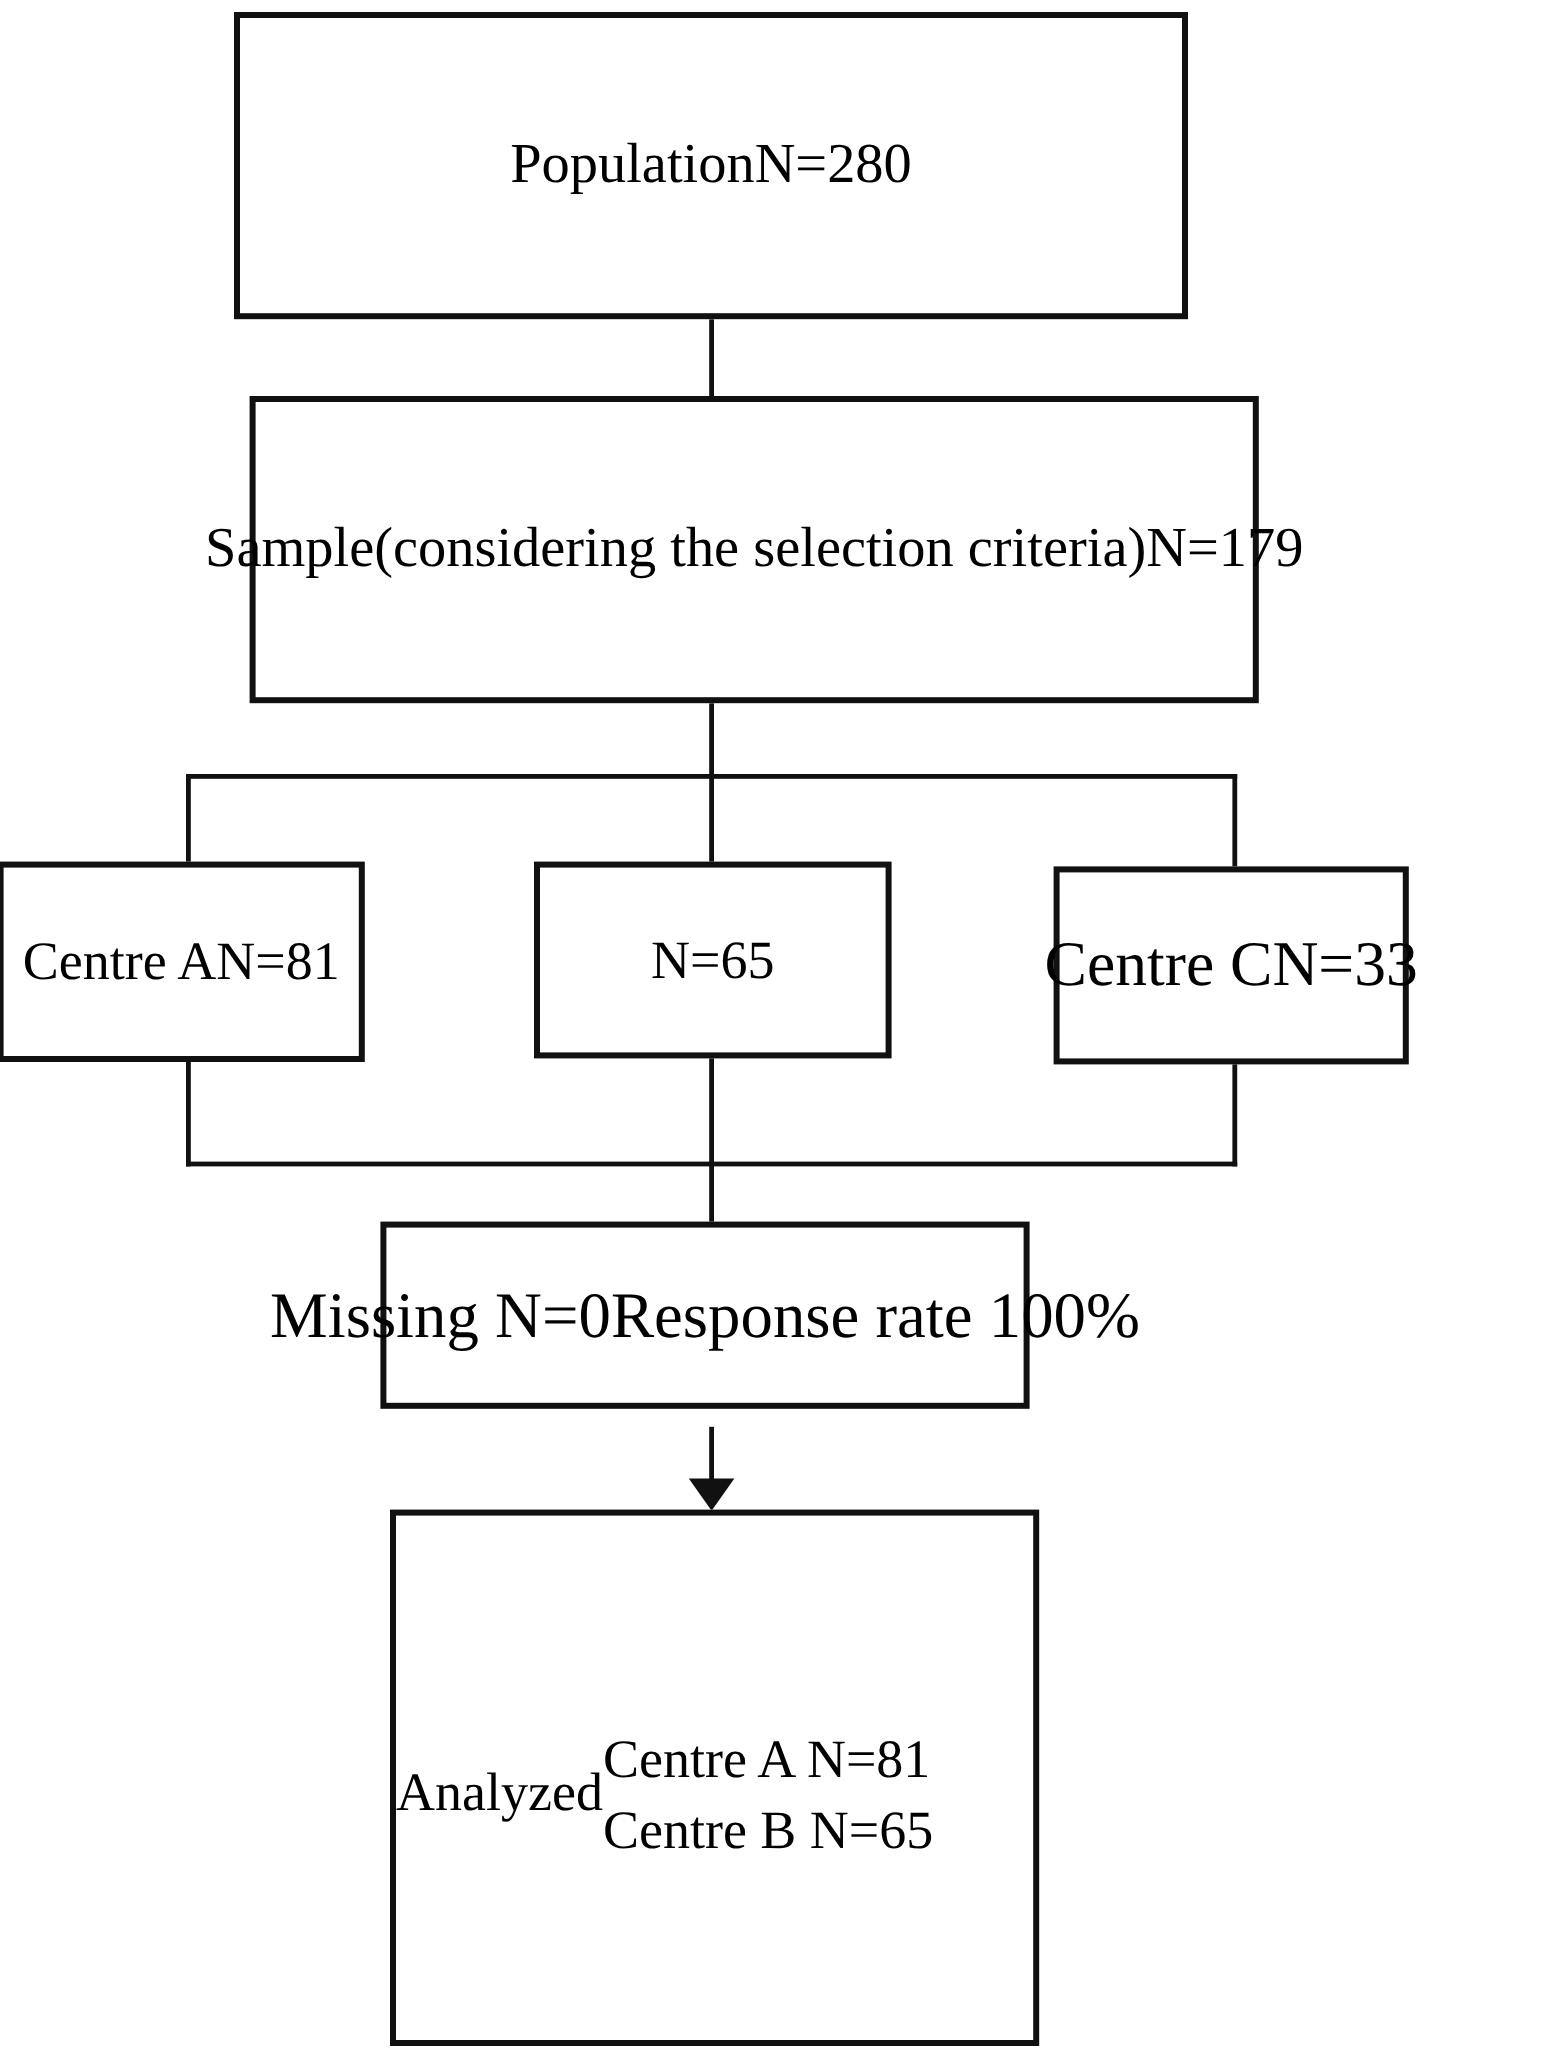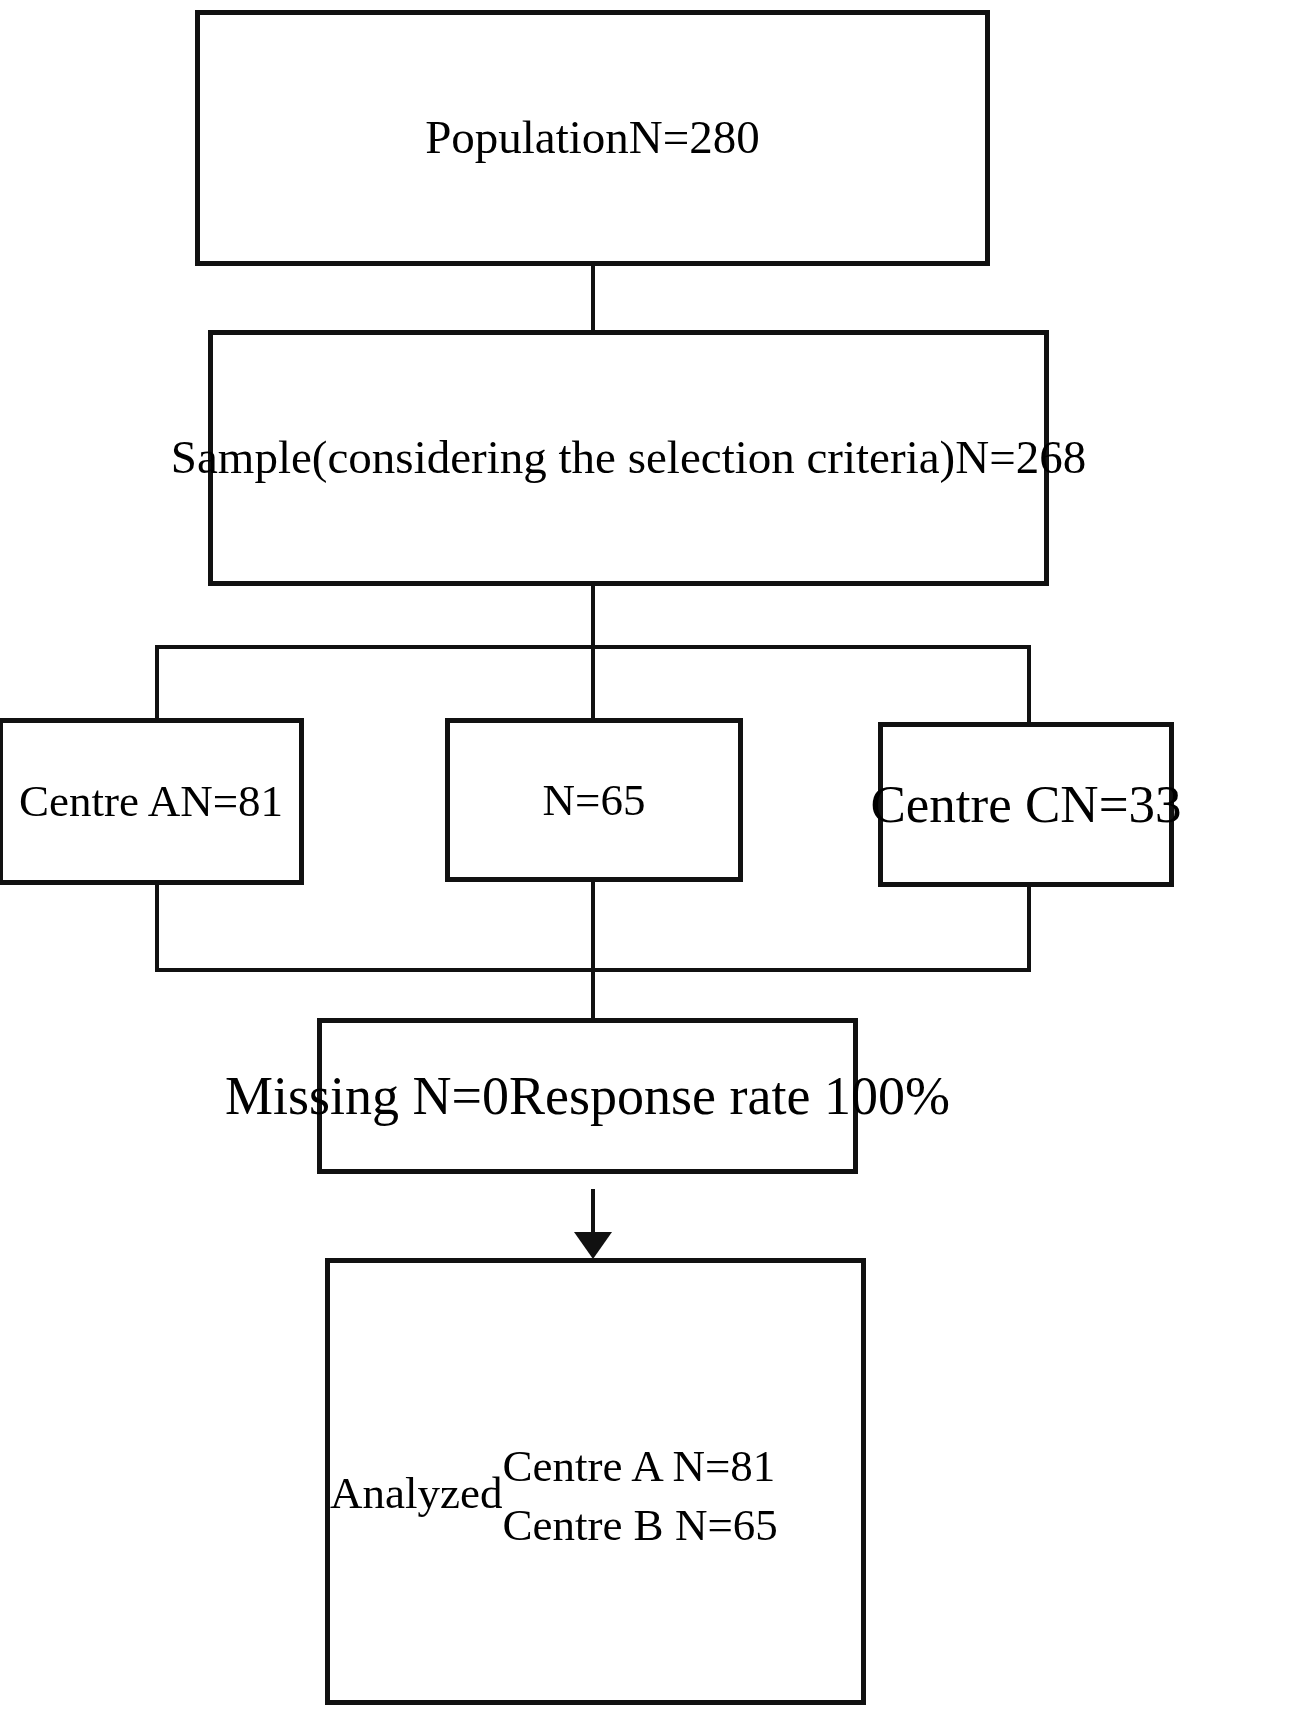--- a/index.html
+++ b/index.html
@@ -165,21 +165,21 @@
   <div id="arrowhead-missing-analyzed"></div>
 
   <div class="node" id="node-population">
     <span class="line">Population</span>
     <span class="line">N=280</span>
   </div>
 
   <div class="node" id="node-sample">
     <span class="line">Sample</span>
     <span class="line">(considering the selection criteria)</span>
-    <span class="line">N=268</span>
+    <span class="line">N=179</span>
   </div>
 
   <div class="node" id="node-centre-a">
     <span class="line">Centre A</span>
     <span class="line">N=81</span>
   </div>
 
   <div class="node" id="node-centre-b">
     <span class="line">N=65</span>
   </div>

